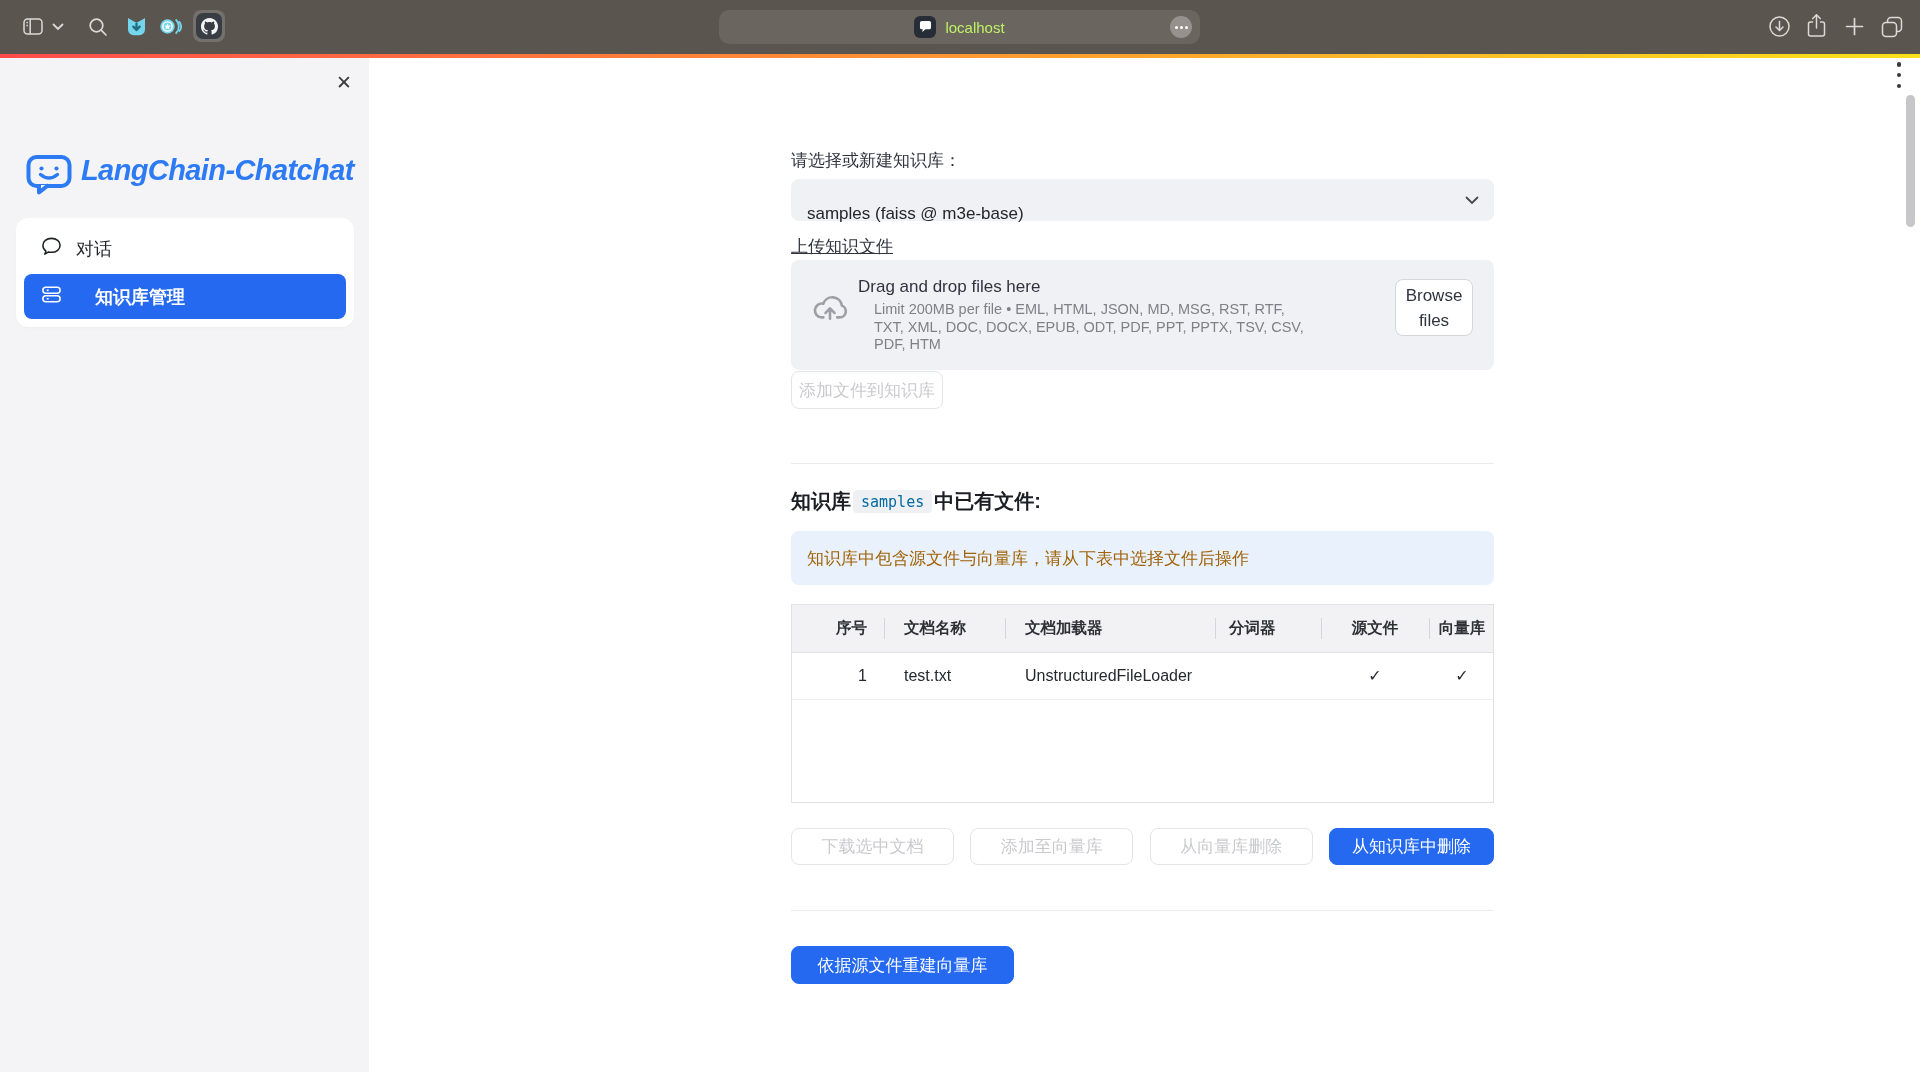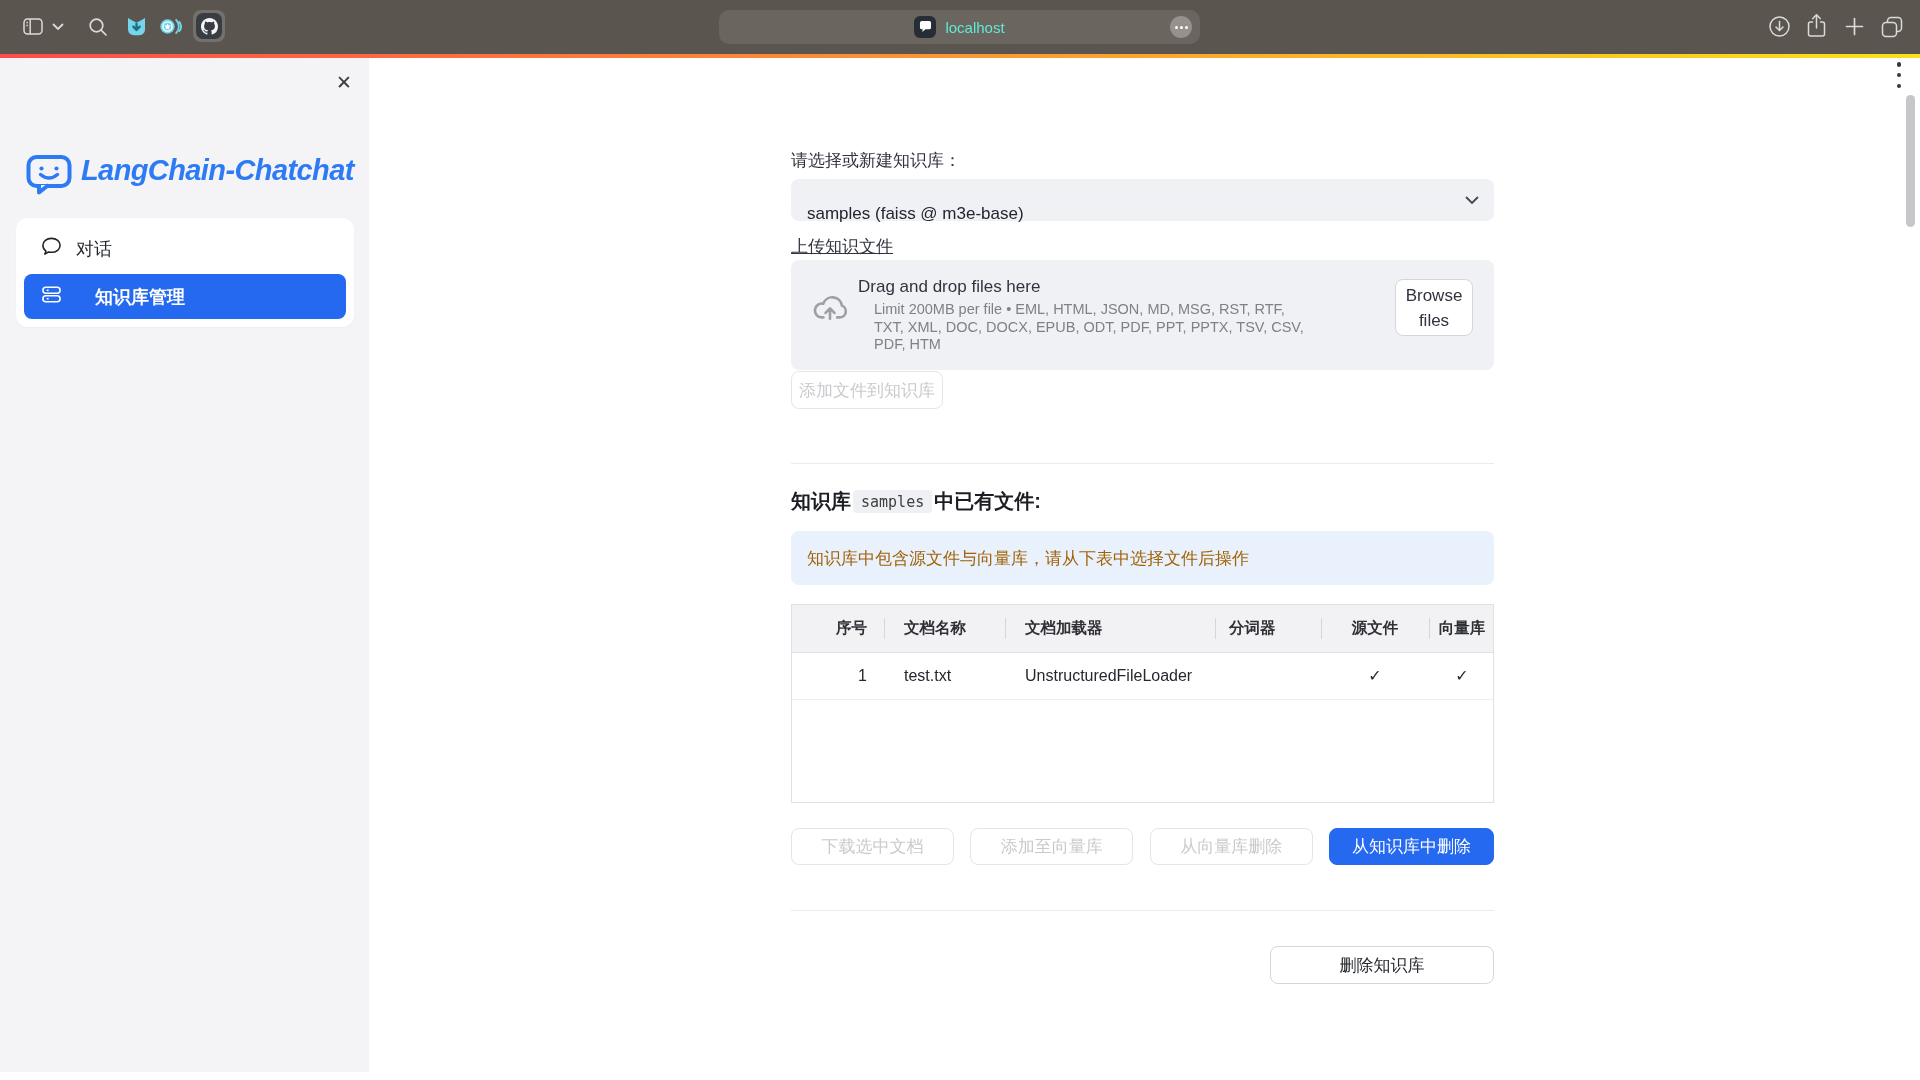--- a/index.html
+++ b/index.html
@@ -29,21 +29,21 @@
   }
   .urlbar {
     position:absolute; left:719px; top:10px; width:481px; height:34px;
     background:#6b6560; border-radius:10px;
     display:flex; align-items:center; justify-content:center; gap:9px;
   }
   .favicon {
     width:22px; height:22px; background:#272d36; border-radius:6px;
     display:flex; align-items:center; justify-content:center;
   }
-  .urltext { font-size:15px; color:#5eead4; }
+  .urltext { font-size:15px; color:#bef264; }
   .url-ellipsis {
     position:absolute; right:8px; top:6px; width:22px; height:22px;
     border-radius:50%; background:#96918c;
     display:flex; align-items:center; justify-content:center; gap:2px;
   }
   .url-ellipsis i { width:3px; height:3px; border-radius:50%; background:#fdfdfd; }
 
   
   .decoration {
     position:absolute; left:0; top:54px; width:1920px; height:4px;
@@ -134,21 +134,21 @@
 
   .add-btn { left:0; top:371px; width:152px; height:38px; }
 
   .divider { left:0; width:703px; height:1px; background:#ebebee; }
   .div1 { top:463px; } .div2 { top:910px; }
 
   .heading { left:0; top:488px; display:flex; align-items:center; gap:2px; }
   .heading .h-txt { font-size:20px; font-weight:bold; color:#1c1e24; }
   .heading .h-code {
     font-family:"DejaVu Sans Mono", monospace; font-size:15px;
-    color:#404040; background:#eef0f4; border-radius:4px; padding:3px 8px 2px;
+    color:#0369a1; background:#eef0f4; border-radius:4px; padding:3px 8px 2px;
   }
 
   .infobox {
     left:0; top:531px; width:703px; height:54px;
     background:#e8f1fc; border-radius:8px;
     display:flex; align-items:center; padding-left:16px;
     font-size:17px; font-weight:500; color:#a16207;
   }
 
   .table-wrap {
@@ -396,15 +396,15 @@
 
   <div class="row-actions">
     <div class="btn disabled">下载选中文档</div>
     <div class="btn disabled">添加至向量库</div>
     <div class="btn disabled">从向量库删除</div>
     <div class="btn primary">从知识库中删除</div>
   </div>
 
   <div class="divider div2"></div>
 
-  <div class="btn ghost deletekb-btn">删除知识库</div>
+  <div class="btn primary rebuild-btn">依据源文件重建向量库</div>
 
 </div>
 
 </body></html>

